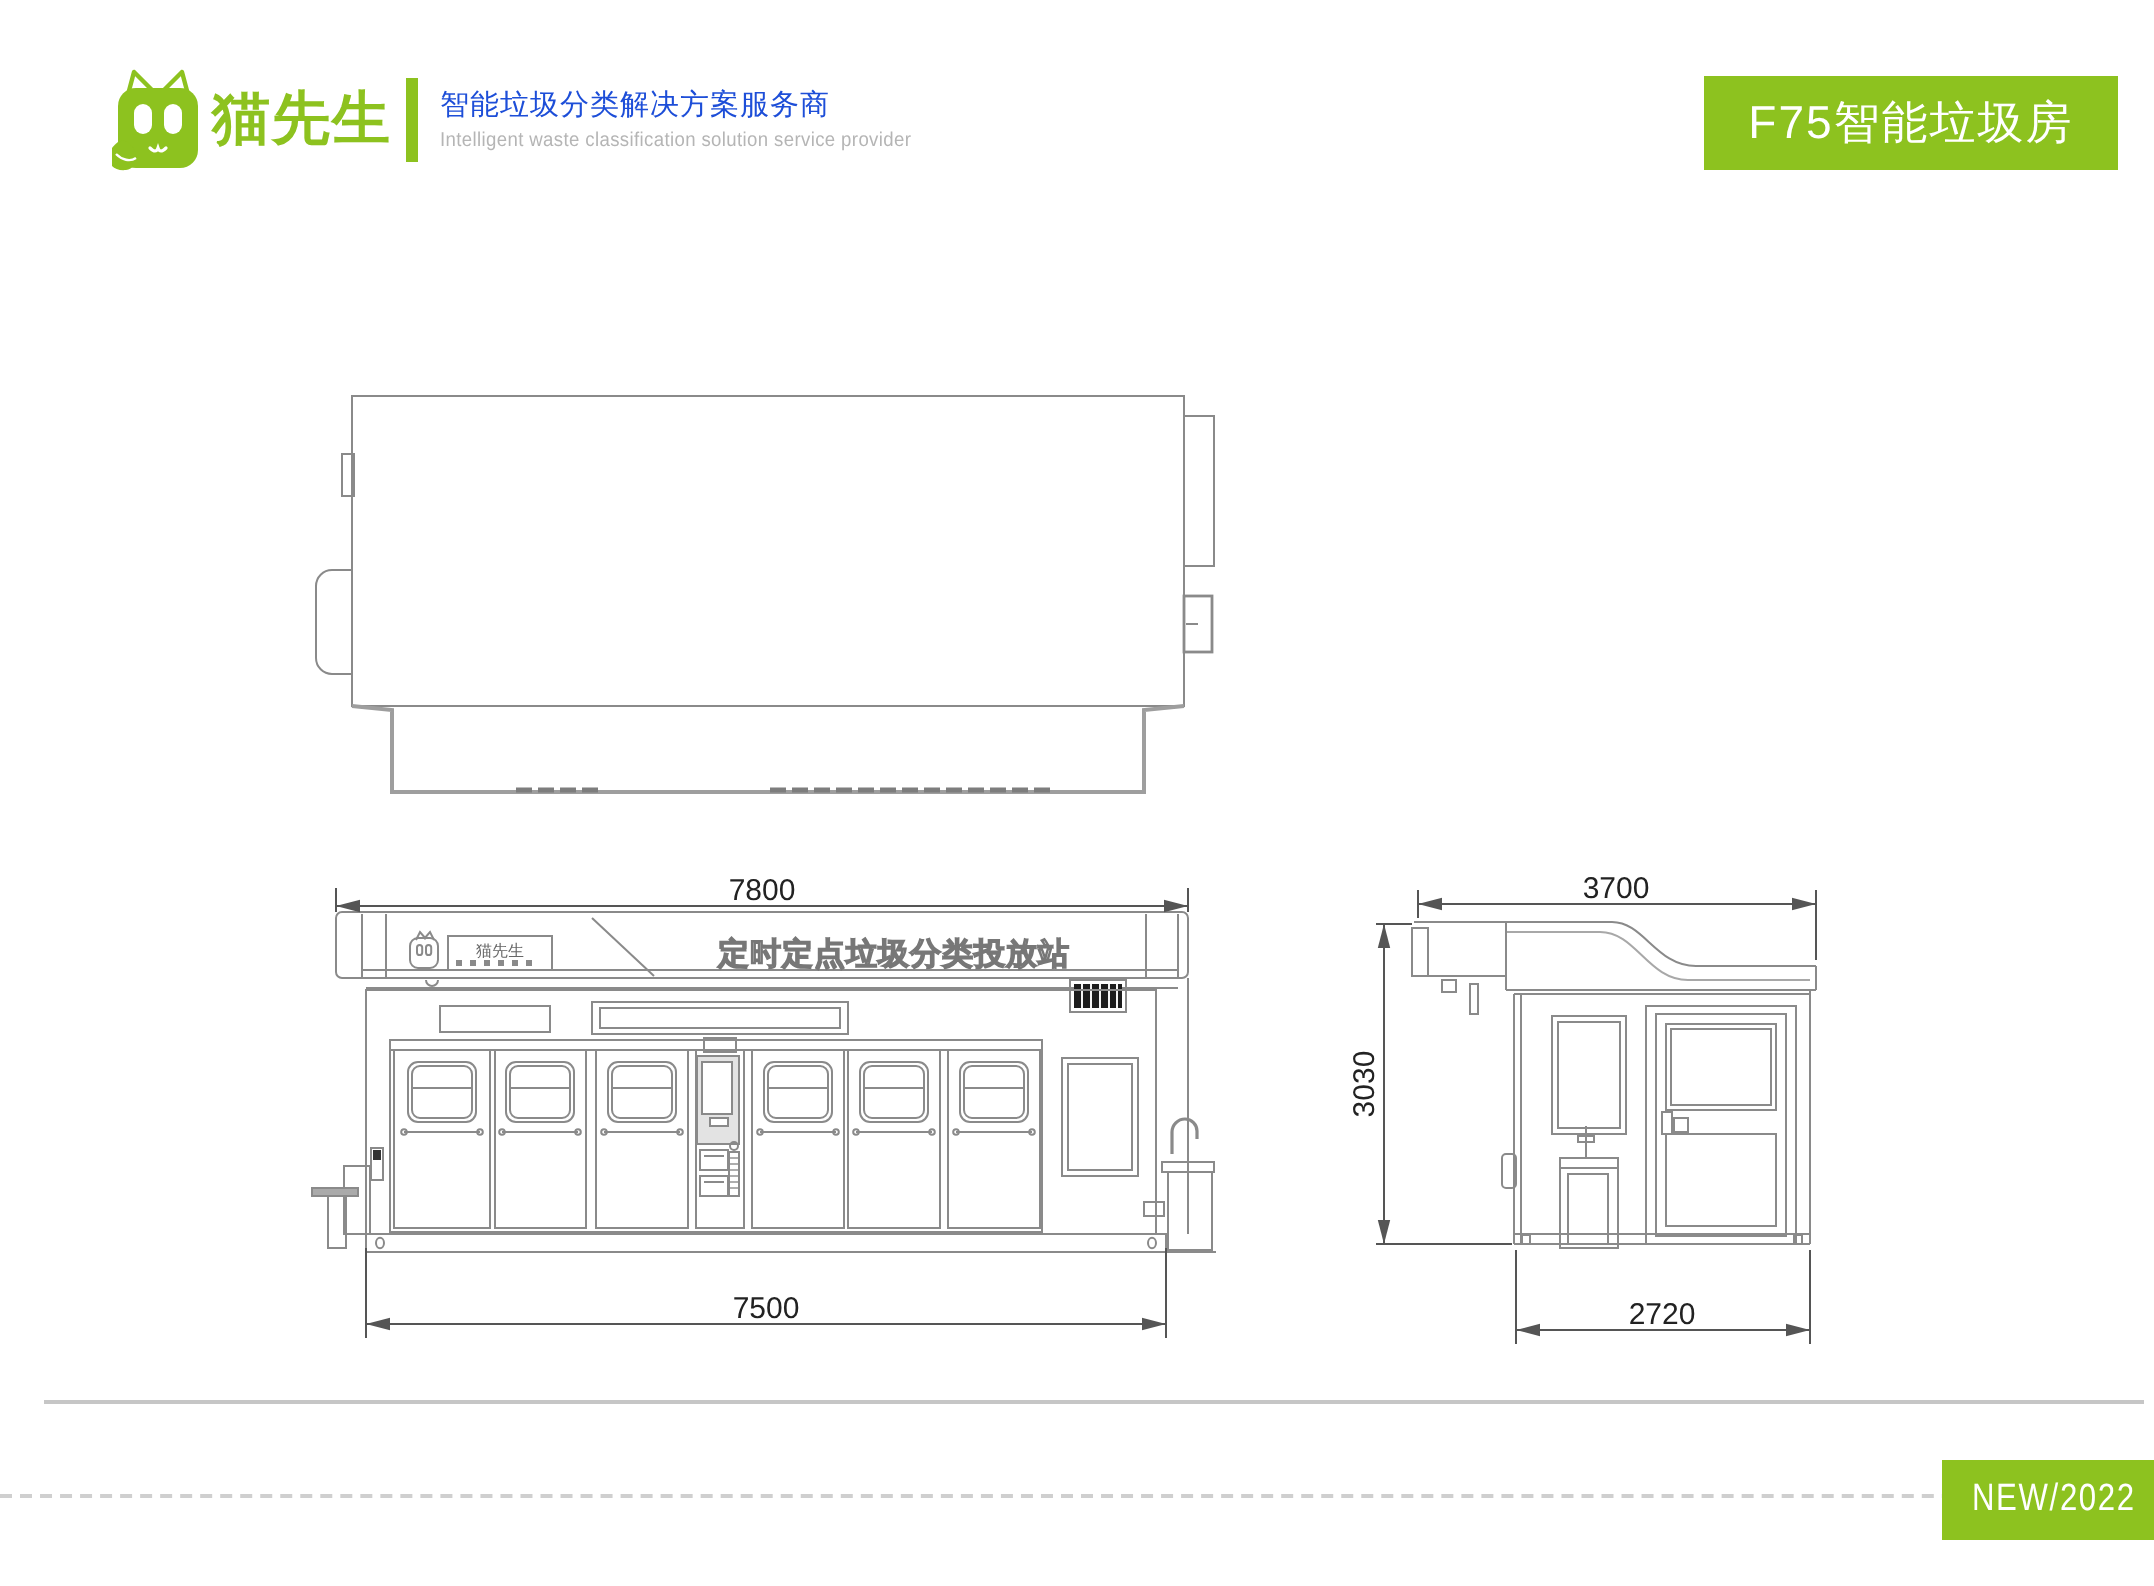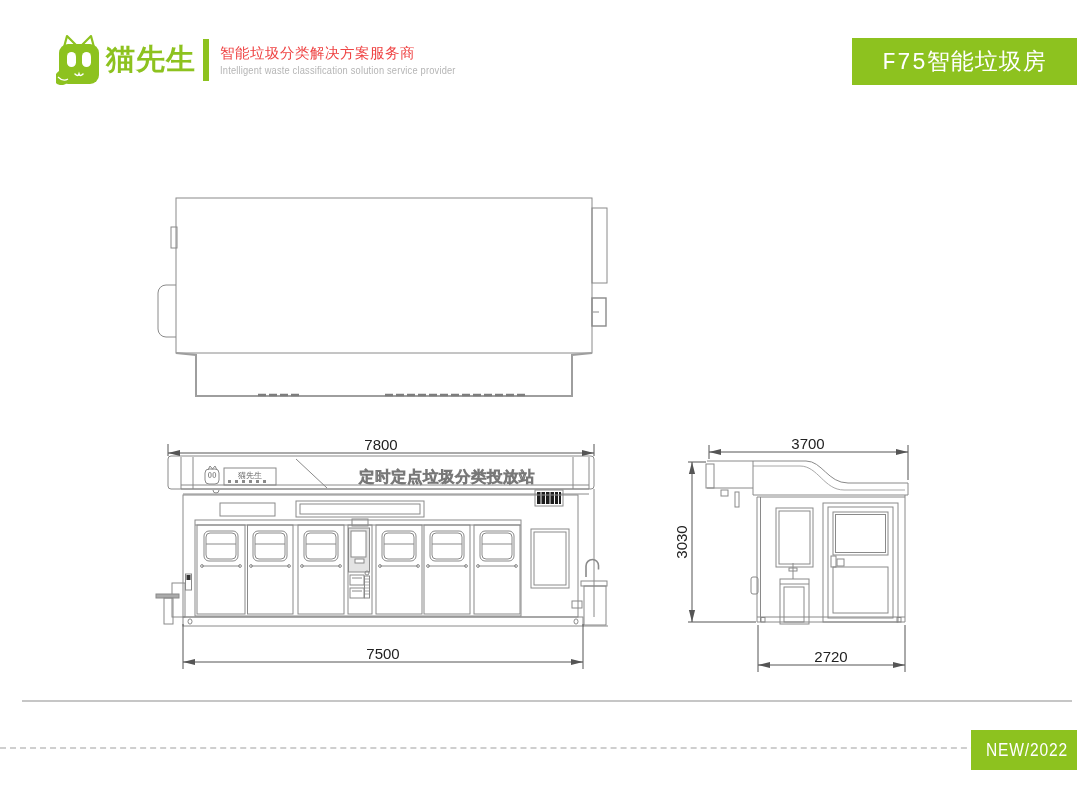--- a/index.html
+++ b/index.html
@@ -3,25 +3,25 @@
 <meta charset="utf-8">
 <style>
   html,body{margin:0;padding:0;background:#fff;}
   .page{position:relative;width:1077px;height:793px;background:#ffffff;overflow:hidden;
         font-family:"Liberation Sans",sans-serif;}
   
   .logo-wrap{position:absolute;left:56px;top:33px;display:flex;align-items:center;}
   .logo-name{font-size:29px;font-weight:bold;color:#8dc21f;margin-left:4px;letter-spacing:1px;}
   .logo-bar{width:6px;height:42px;background:#8dc21f;margin-left:7px;}
   .taglines{margin-left:11px;}
-  .tag-zh{font-size:14.5px;color:#ef4444;letter-spacing:0.5px;line-height:17px;}
+  .tag-zh{font-size:14.5px;color:#1d4ed8;letter-spacing:0.5px;line-height:17px;}
   .tag-en{font-size:10px;color:#b5b5b5;letter-spacing:0.2px;margin-top:3px;
           transform:scaleX(0.93);transform-origin:left center;white-space:nowrap;}
-  .model-badge{position:absolute;left:852px;top:38px;width:225px;height:47px;background:#8dc21f;
-          color:#fff;font-size:23px;display:flex;align-items:center;justify-content:center;letter-spacing:1px;font-family:Liberation Mono, monospace;}
+  .model-badge{position:absolute;left:852px;top:38px;width:207px;height:47px;background:#8dc21f;
+          color:#fff;font-size:23px;display:flex;align-items:center;justify-content:center;letter-spacing:1px;}
   
   .drawing{position:absolute;left:0;top:0;}
   .dim-text{font-size:15px;fill:#222;font-family:"Liberation Sans",sans-serif;}
   .banner-text{font-size:15.5px;font-weight:bold;fill:#ffffff;stroke:#777;stroke-width:0.6px;
                letter-spacing:0.5px;font-family:"Liberation Sans",sans-serif;}
   .tiny-text{font-size:8px;fill:#666;font-family:"Liberation Sans",sans-serif;}
   
   .foot-solid{position:absolute;left:22px;top:700px;width:1050px;border-top:2px solid #c6c6c6;}
   .foot-dash{position:absolute;left:0;top:747px;width:1077px;border-top:2px dashed #cfcfcf;}
   .year-badge{position:absolute;left:971px;top:730px;width:106px;height:40px;background:#8dc21f;

